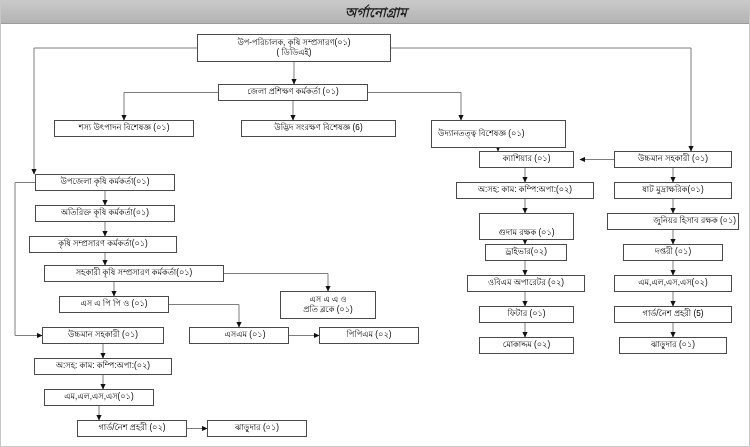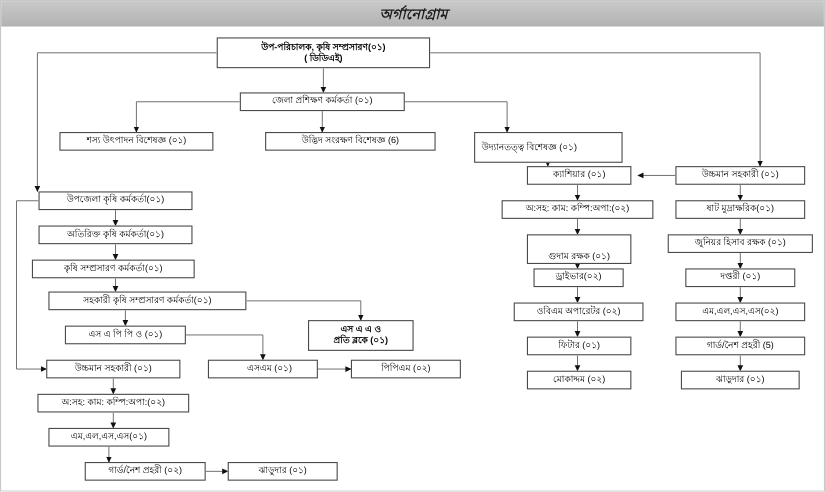--- a/index.html
+++ b/index.html
@@ -76,21 +76,21 @@
     z-index: 2;
   }
   .node.two-line {
     flex-direction: column;
     white-space: normal;
   }
   .node.clip {
     justify-content: flex-start;
     padding-left: 6px;
   }
-  .node .l1, .node .l2 { display: block; font-weight: bold; }
+  .node .l1, .node .l2 { display: block; }
 </style>
 </head>
 <body>
 
 <div id="page">
 
   <div id="title-banner">
     <div id="title-text">অর্গানোগ্রাম</div>
   </div>
 
@@ -199,21 +199,21 @@
     </div>
 
     <div class="node" style="left:613px; top:127px; width:118px; height:17px;">
       <span>উচ্চমান সহকারী (০১)</span>
     </div>
 
     <div class="node" style="left:613px; top:158px; width:118px; height:17px;">
       <span>ষাট মুদ্রাক্ষরিক(০১)</span>
     </div>
 
-    <div class="node" style="left:606px; top:189px; width:132px; height:17px;">
+    <div class="node" style="left:606px; top:189px; width:132px; height:17px;justify-content:flex-end;">
       <span>জুনিয়র হিসাব রক্ষক (০১)</span>
     </div>
 
     <div class="node" style="left:622px; top:220px; width:100px; height:17px;">
       <span>দপ্তরী (০১)</span>
     </div>
 
     <div class="node" style="left:613px; top:251px; width:118px; height:17px;">
       <span>এম,এল,এস,এস(০২)</span>
     </div>

